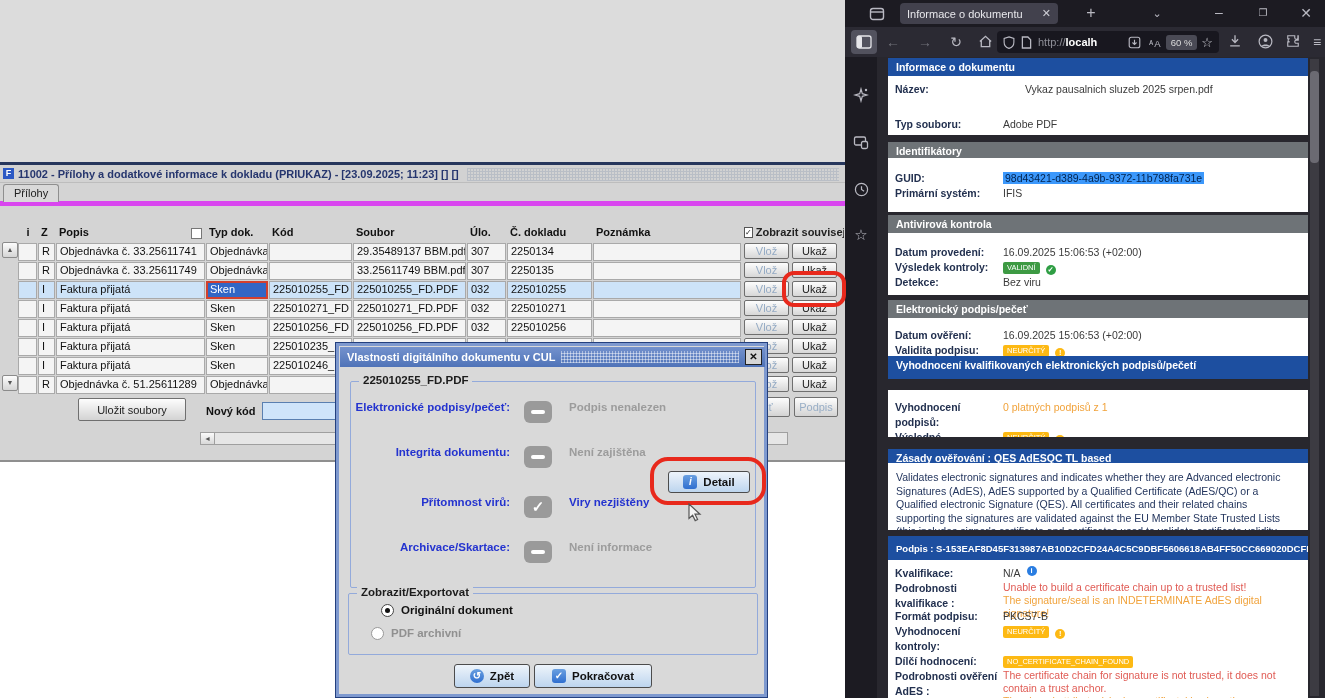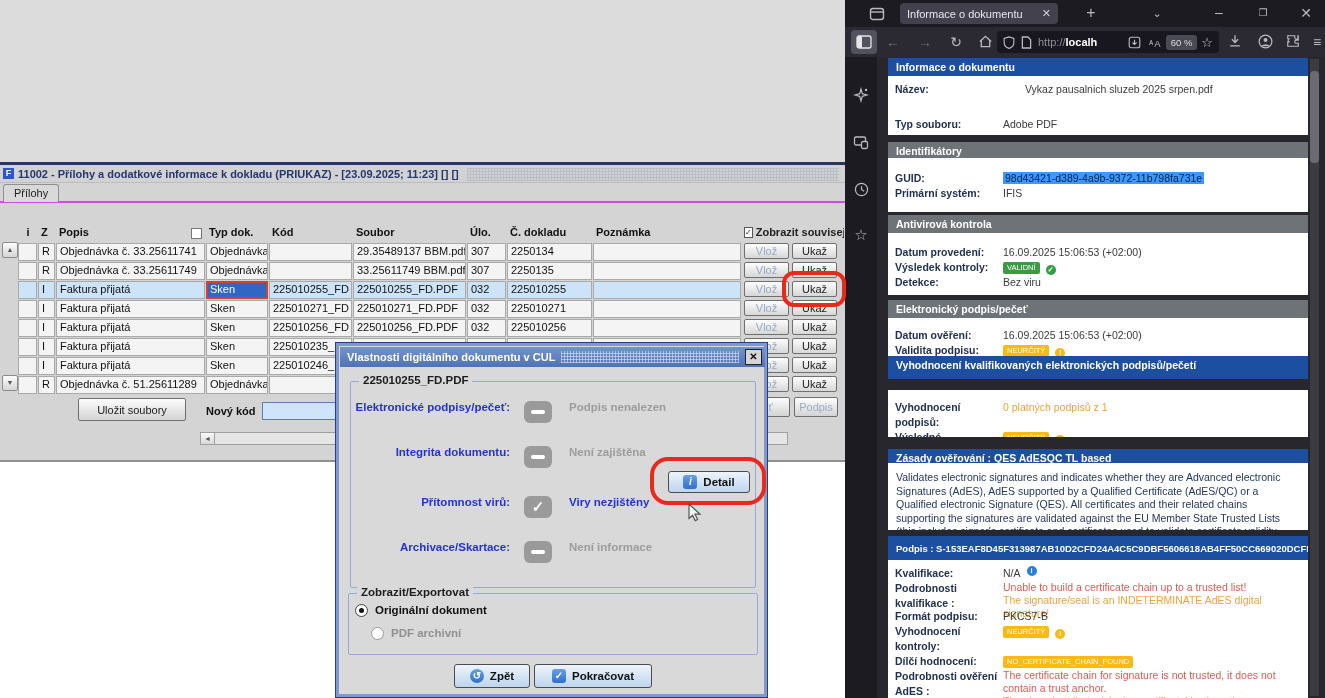--- a/index.html
+++ b/index.html
@@ -7,21 +7,21 @@
        font-family:"Liberation Sans",sans-serif;-webkit-font-smoothing:antialiased}
 
   
   .app{position:absolute;left:0;top:162px;width:845px;height:536px;background:#d4d4d4;border-top:3px solid #26365c}
   .ttl{position:absolute;left:0;top:0;width:845px;height:17px;background:#d2d2d2;display:flex;align-items:center;border-bottom:1px solid #bdbdbd}
   .ticon{width:11px;height:11px;background:#2b58c4;color:#fff;font-size:9px;font-weight:bold;text-align:center;line-height:11px;margin:0 4px 0 3px}
   .ttext{font-size:11px;font-weight:bold;color:#26366e;white-space:nowrap}
   .tdots{flex:1;height:13px;margin:2px 6px 0 8px;
     background-image:repeating-linear-gradient(0deg,#b9bec6 0 1px,transparent 1px 3px),
                      repeating-linear-gradient(90deg,#b9bec6 0 1px,transparent 1px 3px)}
-  .tabstrip{position:absolute;left:0;top:17px;width:845px;height:19px;border-bottom:2px solid #d946ef}
+  .tabstrip{position:absolute;left:0;top:17px;width:845px;height:19px;border-bottom:5px solid #d946ef}
   .tab1{position:absolute;left:3px;top:2px;height:17px;padding:0 10px;background:#d9d9d9;border:1px solid #8f8f8f;border-bottom:none;
         border-radius:3px 3px 0 0;font-size:11px;color:#222;line-height:17px}
 
   .tbl{position:absolute;left:18px;top:59px;display:grid;
        grid-template-columns:20px 18px 150px 63px 84px 114px 40px 86px 149px;
        grid-template-rows:18px repeat(8,19px)}
   .th{font-size:11px;font-weight:bold;color:#111;padding:2px 3px;white-space:nowrap;position:relative}
   .td{box-sizing:border-box;height:18px;margin:1px 1px 0 0;background:#f4f4f4;border:1px solid #a9a9a9;
       font-size:11px;color:#111;padding:1px 3px;white-space:nowrap;overflow:hidden}
   .sel{background:#cde3f8}
@@ -309,21 +309,21 @@
     </div>
   </div>
 
   <div class="dbtn" style="left:332px;top:128px;width:82px;height:22px">
     <span class="dbic">i</span>
     <span>Detail</span>
   </div>
 
   <div class="grp" style="left:12px;top:250px;width:408px;height:60px">
     <span class="leg">Zobrazit/Exportovat</span>
-    <div class="drow" style="left:6px;top:10px;height:16px">
+    <div class="drow" style="left:32px;top:10px;height:16px">
       <span class="radio">
           <span class="dot"></span>
         </span>
       <span class="rlab">Originální dokument</span>
     </div>
     <div class="drow" style="left:22px;top:33px;height:16px">
       <span class="radio off"></span>
       <span class="rlab off">PDF archivní</span>
     </div>
   </div>

